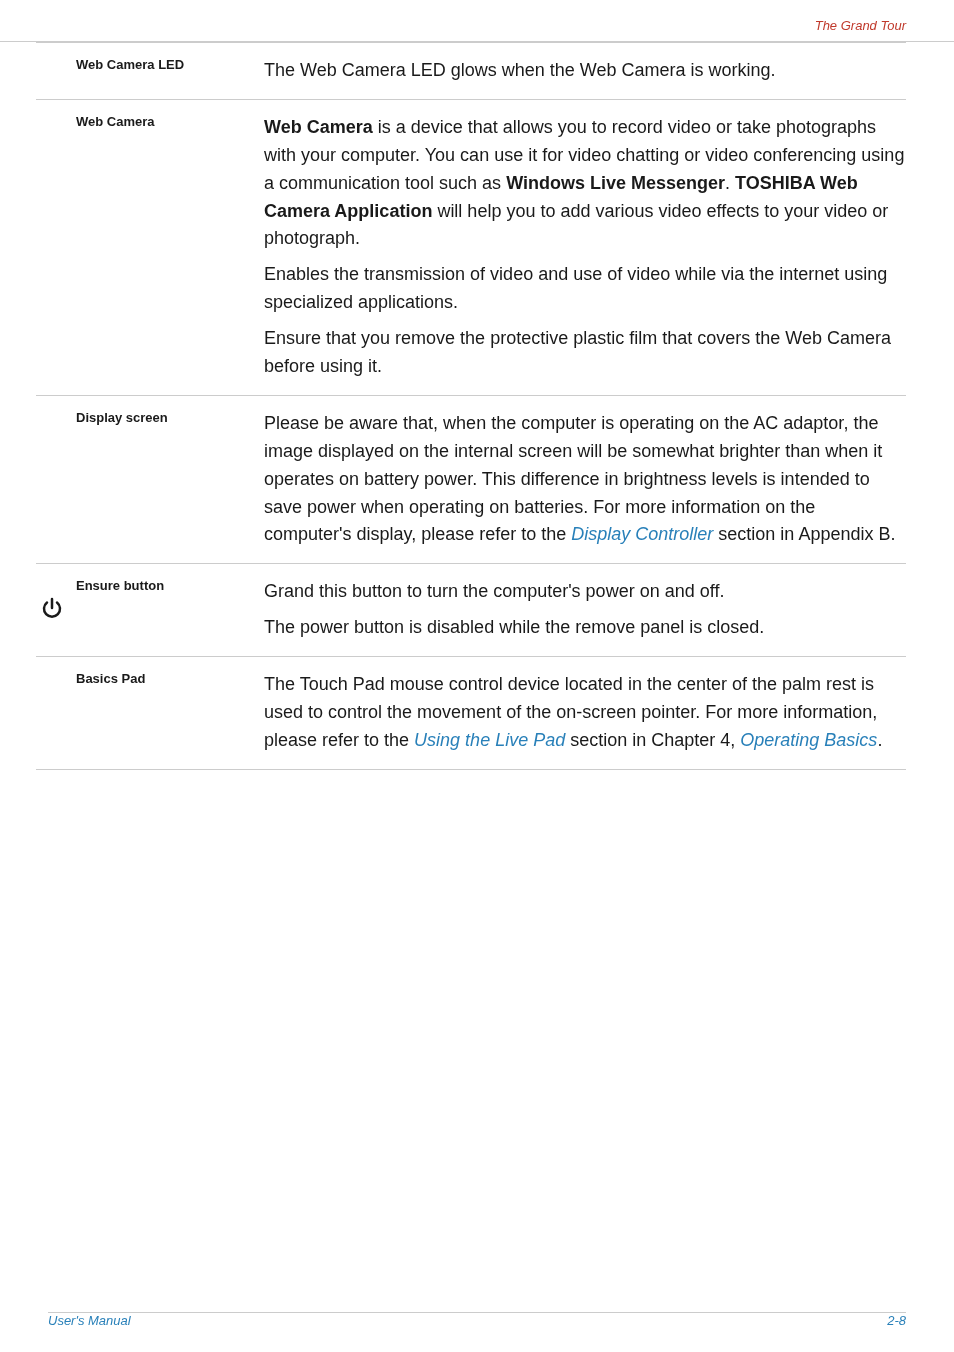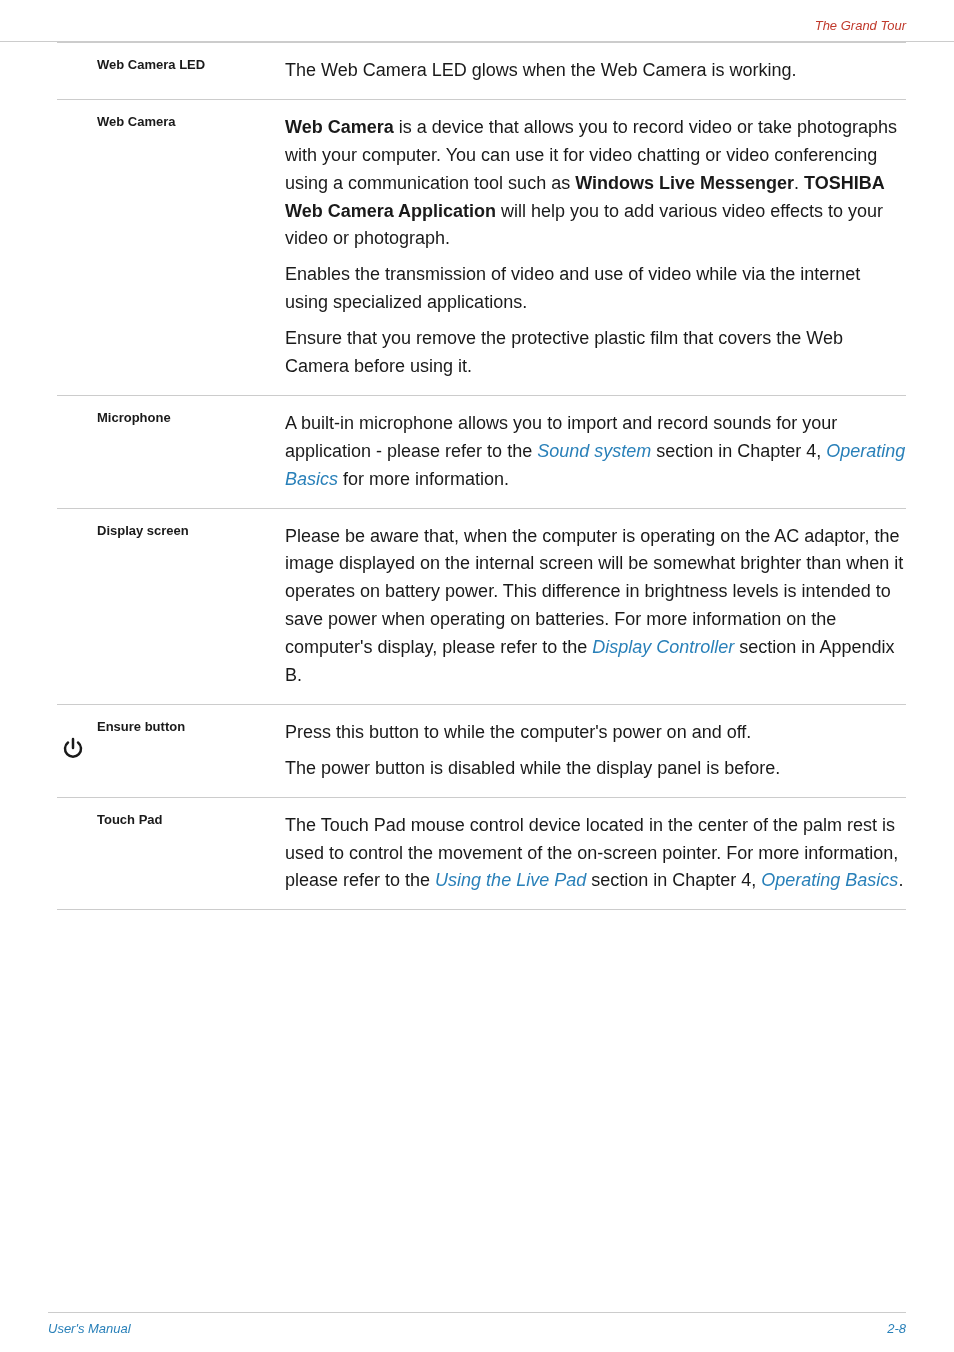--- a/index.html
+++ b/index.html
@@ -26,21 +26,21 @@
       margin-bottom: 0;
     }
 
     .header-title {
       color: #c0392b;
       font-size: 13px;
       font-style: italic;
     }
 
     .main-content {
-      padding: 0 48px 40px 57px;
+      padding: 0 48px 40px 36px;
     }
 
     .table-container {
       width: 100%;
       border-collapse: collapse;
     }
 
     .table-container tr {
       border-bottom: 1px solid #cccccc;
     }
@@ -85,28 +85,27 @@
     }
 
     .link-text {
       color: #2980b9;
       text-decoration: none;
       font-style: italic;
     }
 
     .page-footer {
       position: absolute;
-      bottom: 16px;
+      bottom: 24px;
       left: 48px;
       right: 48px;
       display: flex;
       justify-content: space-between;
       align-items: center;
       border-top: 1px solid #cccccc;
-      padding-top: 8px;
     }
 
     .footer-left {
       color: #2980b9;
       font-size: 13px;
       font-style: italic;
     }
 
     .footer-right {
       color: #2980b9;
@@ -149,55 +148,48 @@
       <tr>
         <td class="col-icon"></td>
         <td class="col-term">Web Camera</td>
         <td class="col-desc">
           <p><strong>Web Camera</strong> is a device that allows you to record video or take photographs with your computer. You can use it for video chatting or video conferencing using a communication tool such as <strong>Windows Live Messenger</strong>. <strong>TOSHIBA Web Camera Application</strong> will help you to add various video effects to your video or photograph.</p>
           <p>Enables the transmission of video and use of video while via the internet using specialized applications.</p>
           <p>Ensure that you remove the protective plastic film that covers the Web Camera before using it.</p>
         </td>
       </tr>
 
-      <tr>
-        <td class="col-icon"></td>
-        <td class="col-term">Microphone</td>
-        <td class="col-desc">
-          <p>A built-in microphone allows you to import and record sounds for your application - please refer to the <a class="link-text" href="#">Sound system</a> section in Chapter 4, <a class="link-text" href="#">Operating Basics</a> for more information.</p>
-        </td>
-      </tr>
 
       <tr>
         <td class="col-icon"></td>
         <td class="col-term">Display screen</td>
         <td class="col-desc">
           <p>Please be aware that, when the computer is operating on the AC adaptor, the image displayed on the internal screen will be somewhat brighter than when it operates on battery power. This difference in brightness levels is intended to save power when operating on batteries. For more information on the computer's display, please refer to the <a class="link-text" href="#">Display Controller</a> section in Appendix B.</p>
         </td>
       </tr>
 
       <tr>
         <td class="col-icon">
           <span class="power-symbol">
             <svg viewBox="0 0 28 28" fill="none" xmlns="http://www.w3.org/2000/svg">
               <path d="M14 4 L14 13" stroke="#1a1a1a" stroke-width="2.5" stroke-linecap="round"></path>
               <path d="M9 7.5 A8 8 0 1 0 19 7.5" stroke="#1a1a1a" stroke-width="2.5" stroke-linecap="round" fill="none"></path>
             </svg>
           </span>
         </td>
         <td class="col-term">Ensure button</td>
         <td class="col-desc">
-          <p>Press this button to while the computer's power on and off.</p>
-          <p>The power button is disabled while the display panel is before.</p>
-        </td>
-      </tr>
-
-      <tr>
-        <td class="col-icon"></td>
-        <td class="col-term">Touch Pad</td>
+          <p>Grand this button to turn the computer's power on and off.</p>
+          <p>The power button is disabled while the remove panel is closed.</p>
+        </td>
+      </tr>
+
+      <tr>
+        <td class="col-icon"></td>
+        <td class="col-term">Basics Pad</td>
         <td class="col-desc">
           <p>The Touch Pad mouse control device located in the center of the palm rest is used to control the movement of the on-screen pointer. For more information, please refer to the <a class="link-text" href="#">Using the Live Pad</a> section in Chapter 4, <a class="link-text" href="#">Operating Basics</a>.</p>
         </td>
       </tr>
 
 
     </tbody>
   </table>
 </div>
 

